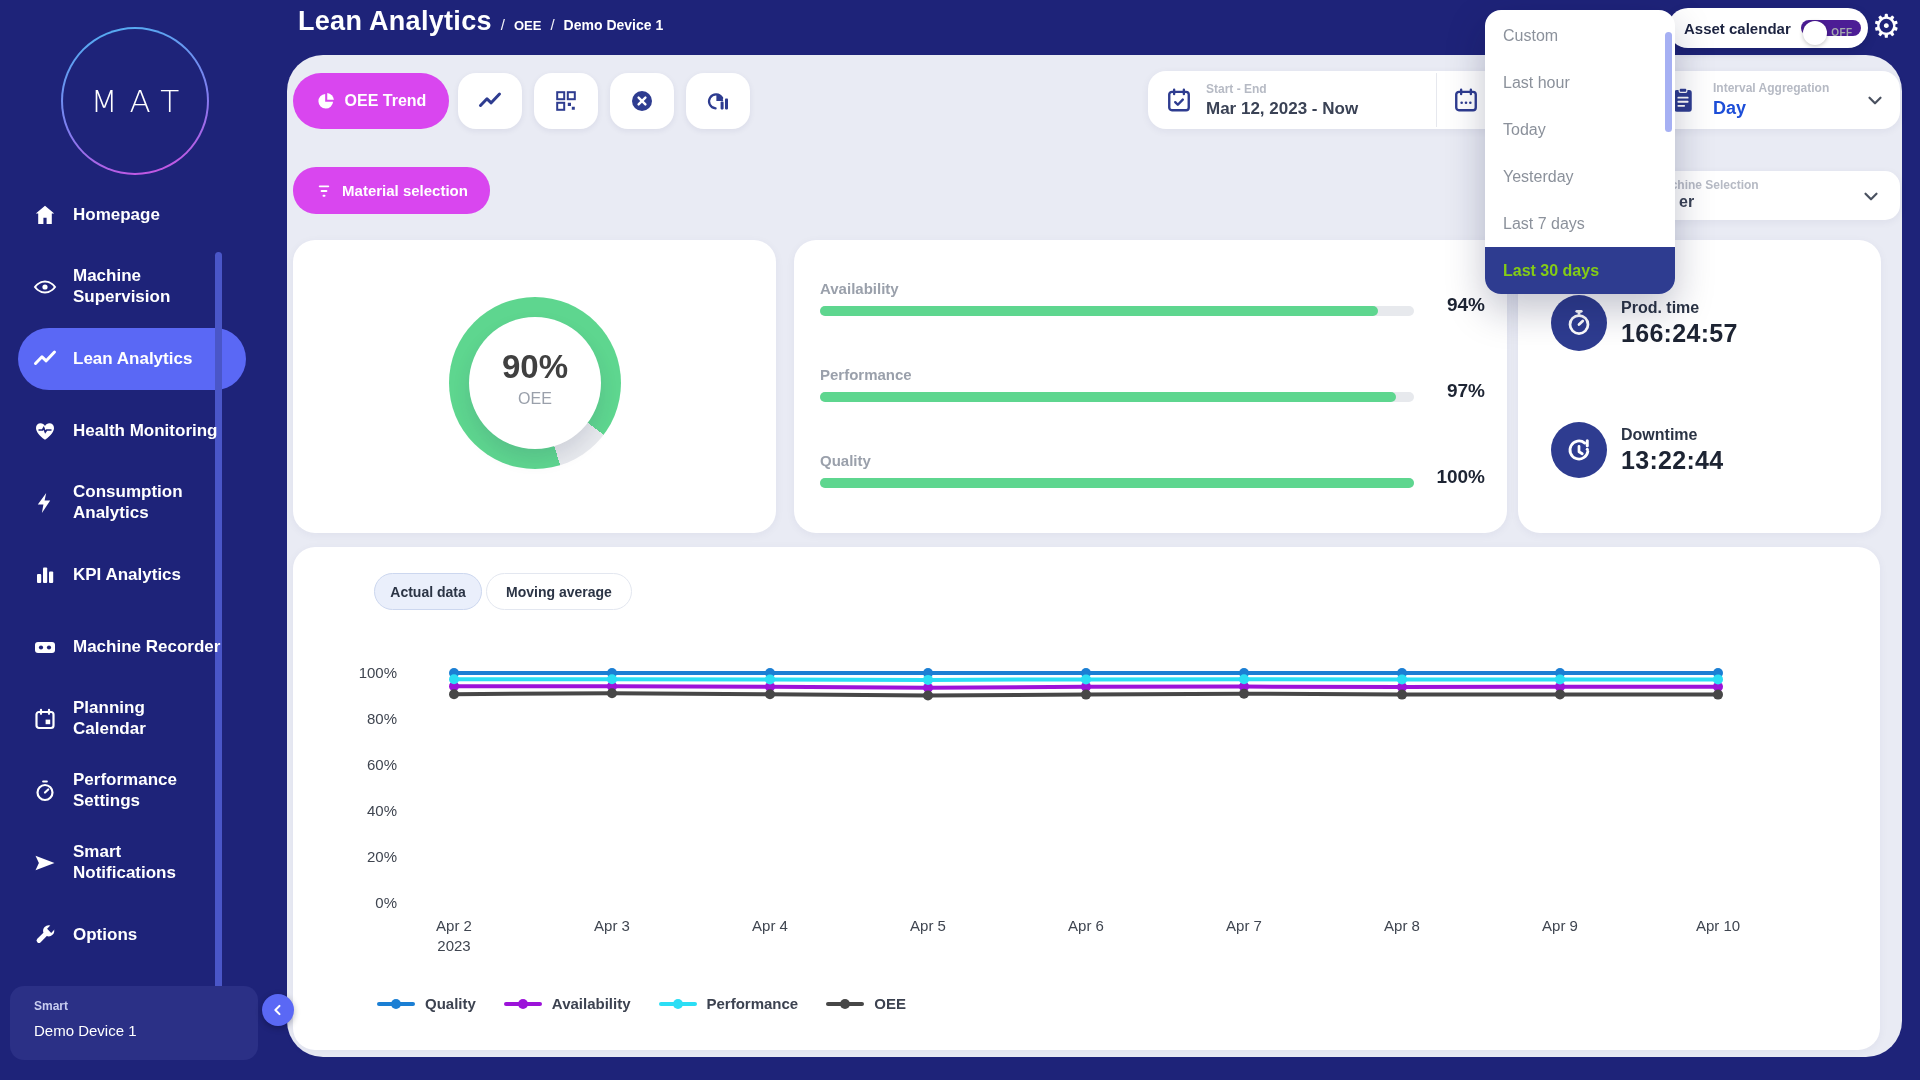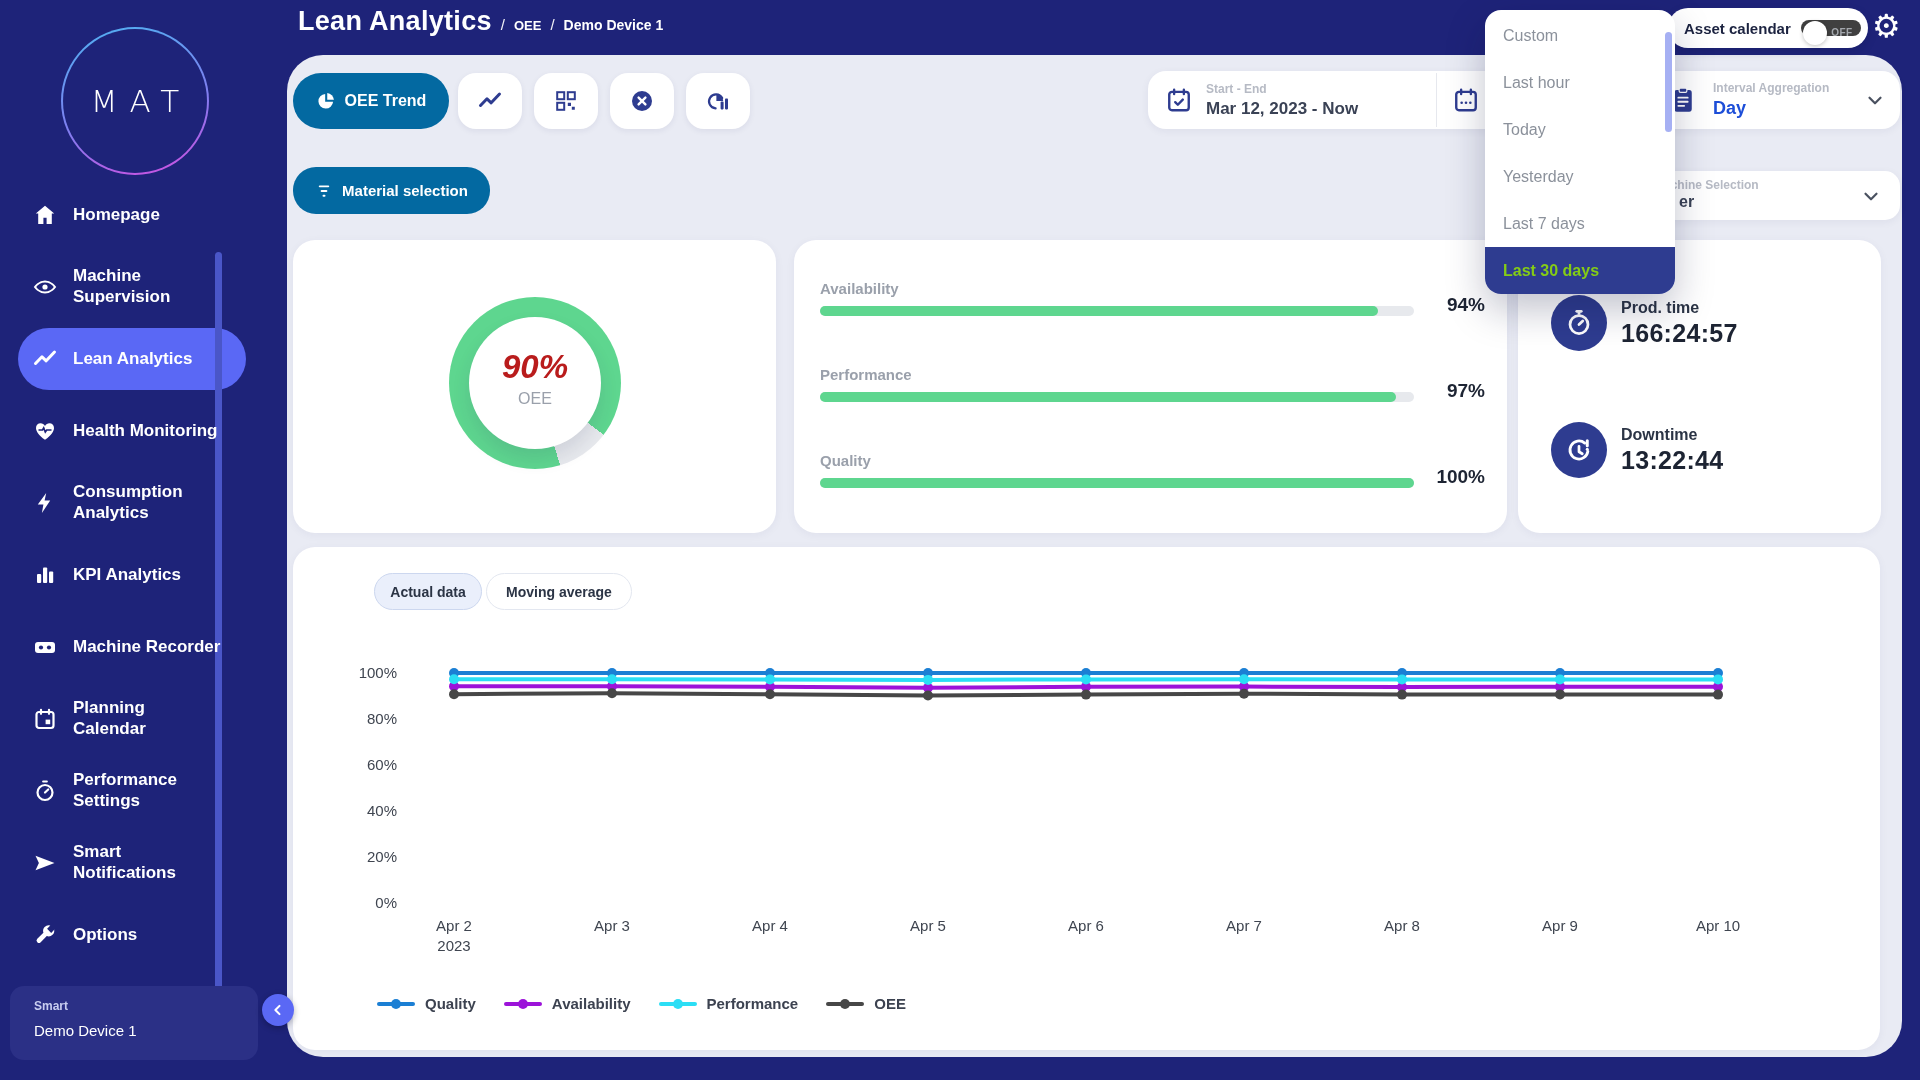--- a/index.html
+++ b/index.html
@@ -15,21 +15,21 @@
   .breadcrumb{left:298px;top:6px;height:44px;display:flex;align-items:baseline;gap:9px;color:#fff;}
   .breadcrumb .title{font-size:27px;font-weight:800;letter-spacing:.3px;}
   .breadcrumb .slash{font-size:15px;font-weight:400;opacity:.95;}
   .breadcrumb .crumb-sm{font-size:13px;font-weight:700;}
   .breadcrumb .crumb-md{font-size:14px;font-weight:600;}
 
   .asset-pill{left:1668px;top:8px;width:200px;height:40px;background:#fff;border-radius:20px;
     display:flex;align-items:center;gap:10px;padding:0 12px 0 16px;box-sizing:border-box;
     box-shadow:0 4px 10px rgba(10,15,60,.18);z-index:30;}
   .asset-pill .lbl{font-size:15px;font-weight:700;color:#1c2340;white-space:nowrap;}
-  .toggle{position:relative;width:60px;height:16px;background:#404040;border-radius:13px;flex:0 0 auto;}
+  .toggle{position:relative;width:60px;height:16px;background:#4c1d95;border-radius:13px;flex:0 0 auto;}
   .toggle .knob{position:absolute;left:2px;top:1px;width:24px;height:24px;border-radius:50%;background:#fff;
     box-shadow:0 1px 4px rgba(0,0,0,.25);}
   .toggle .state{position:absolute;right:8px;top:7px;font-size:10px;font-weight:700;color:#a3a7ad;letter-spacing:.5px;}
   .gear{left:1872px;top:6px;color:#fff;font-size:32px;font-family:"DejaVu Sans",sans-serif;z-index:5;line-height:40px;}
 
   
   .logo{left:61px;top:27px;width:148px;height:148px;border-radius:50%;
     background:linear-gradient(165deg,#4fb3f2 0%,#7e7ff0 55%,#d24ee0 100%);padding:2px;box-sizing:border-box;}
   .logo .inner{width:100%;height:100%;border-radius:50%;background:#1e2379;display:flex;align-items:center;justify-content:center;}
   .logo .txt{color:#fff;font-size:31px;font-weight:300;letter-spacing:12px;padding-left:12px;font-family:"DejaVu Sans",sans-serif;}
@@ -50,21 +50,21 @@
   .device-card .lbl{font-size:12px;color:#c8cdf0;font-weight:600;}
   .device-card .val{font-size:15px;color:#fff;margin-top:9px;font-weight:500;}
 
   .collapse-btn{left:262px;top:994px;width:32px;height:32px;border-radius:50%;background:#5a68f5;
     display:flex;align-items:center;justify-content:center;z-index:6;box-shadow:0 2px 6px rgba(0,0,20,.3);}
   .collapse-btn svg{width:18px;height:18px;}
 
   
   .panel{left:287px;top:55px;width:1615px;height:1002px;background:#e9ebf4;border-radius:36px;}
 
-  .btn-navy{background:#0369a1;color:#fff;display:flex;align-items:center;justify-content:center;gap:9px;
+  .btn-navy{background:#d946ef;color:#fff;display:flex;align-items:center;justify-content:center;gap:9px;
     font-weight:700;box-sizing:border-box;cursor:pointer;}
   .btn-oee{left:6px;top:18px;width:156px;height:56px;border-radius:28px;font-size:16px;}
   .btn-oee .ico svg,{width:20px;height:20px;}
   .icon-btn{top:18px;width:64px;height:56px;border-radius:18px;background:#fff;display:flex;align-items:center;justify-content:center;
     color:#2e3c90;box-shadow:0 2px 6px rgba(30,35,90,.07);cursor:pointer;}
   .icon-btn svg{width:24px;height:24px;}
   .btn-material{left:6px;top:112px;width:197px;height:47px;border-radius:23px;font-size:15px;}
   .btn-production{left:213px;top:112px;width:266px;height:47px;border-radius:23px;font-size:15px;}
   .btn-sm-ico svg{width:18px;height:18px;}
 
@@ -93,21 +93,21 @@
   .machine-pill .fval{position:absolute;left:119px;top:22px;font-size:16px;color:#3a4255;font-weight:600;}
   .machine-pill .chev{position:absolute;right:18px;top:14px;}
 
   .card{background:#fff;border-radius:22px;box-shadow:0 2px 10px rgba(30,35,90,.05);}
   .card-gauge{left:6px;top:185px;width:483px;height:293px;}
   .gauge-ring{position:absolute;left:156px;top:57px;width:172px;height:172px;border-radius:50%;
     background:conic-gradient(from 163deg,#5ed68f 0 324deg,#e7e9ed 324deg 360deg);}
   .gauge-ring::after{content:"";position:absolute;left:20px;top:20px;right:20px;bottom:20px;border-radius:50%;
     background:#fff;box-shadow:0 10px 18px rgba(40,50,90,.12);}
   .gauge-txt{position:absolute;left:156px;top:108px;width:172px;text-align:center;z-index:2;}
-  .gauge-txt .v{font-size:33px;font-weight:800;color:#b91c1c;font-style:italic;}
+  .gauge-txt .v{font-size:33px;font-weight:800;color:#404040;}
   .gauge-txt .l{font-size:16px;color:#9aa0ab;margin-top:4px;}
 
   .card-bars{left:507px;top:185px;width:713px;height:293px;}
   .bar-row{position:absolute;left:0;right:0;height:80px;}
   .bar-row .lbl{position:absolute;left:26px;top:0;font-size:15px;font-weight:700;color:#9aa0ab;}
   .bar-row .track{position:absolute;left:26px;top:26px;width:594px;height:10px;border-radius:5px;background:#e7e9ed;}
   .bar-row .fill{position:absolute;left:0;top:0;height:10px;border-radius:5px;background:#5ed68f;}
   .bar-row .val{position:absolute;right:22px;top:14px;font-size:19px;font-weight:800;color:#1d2433;}
 
   .card-times{left:1231px;top:185px;width:363px;height:293px;}

